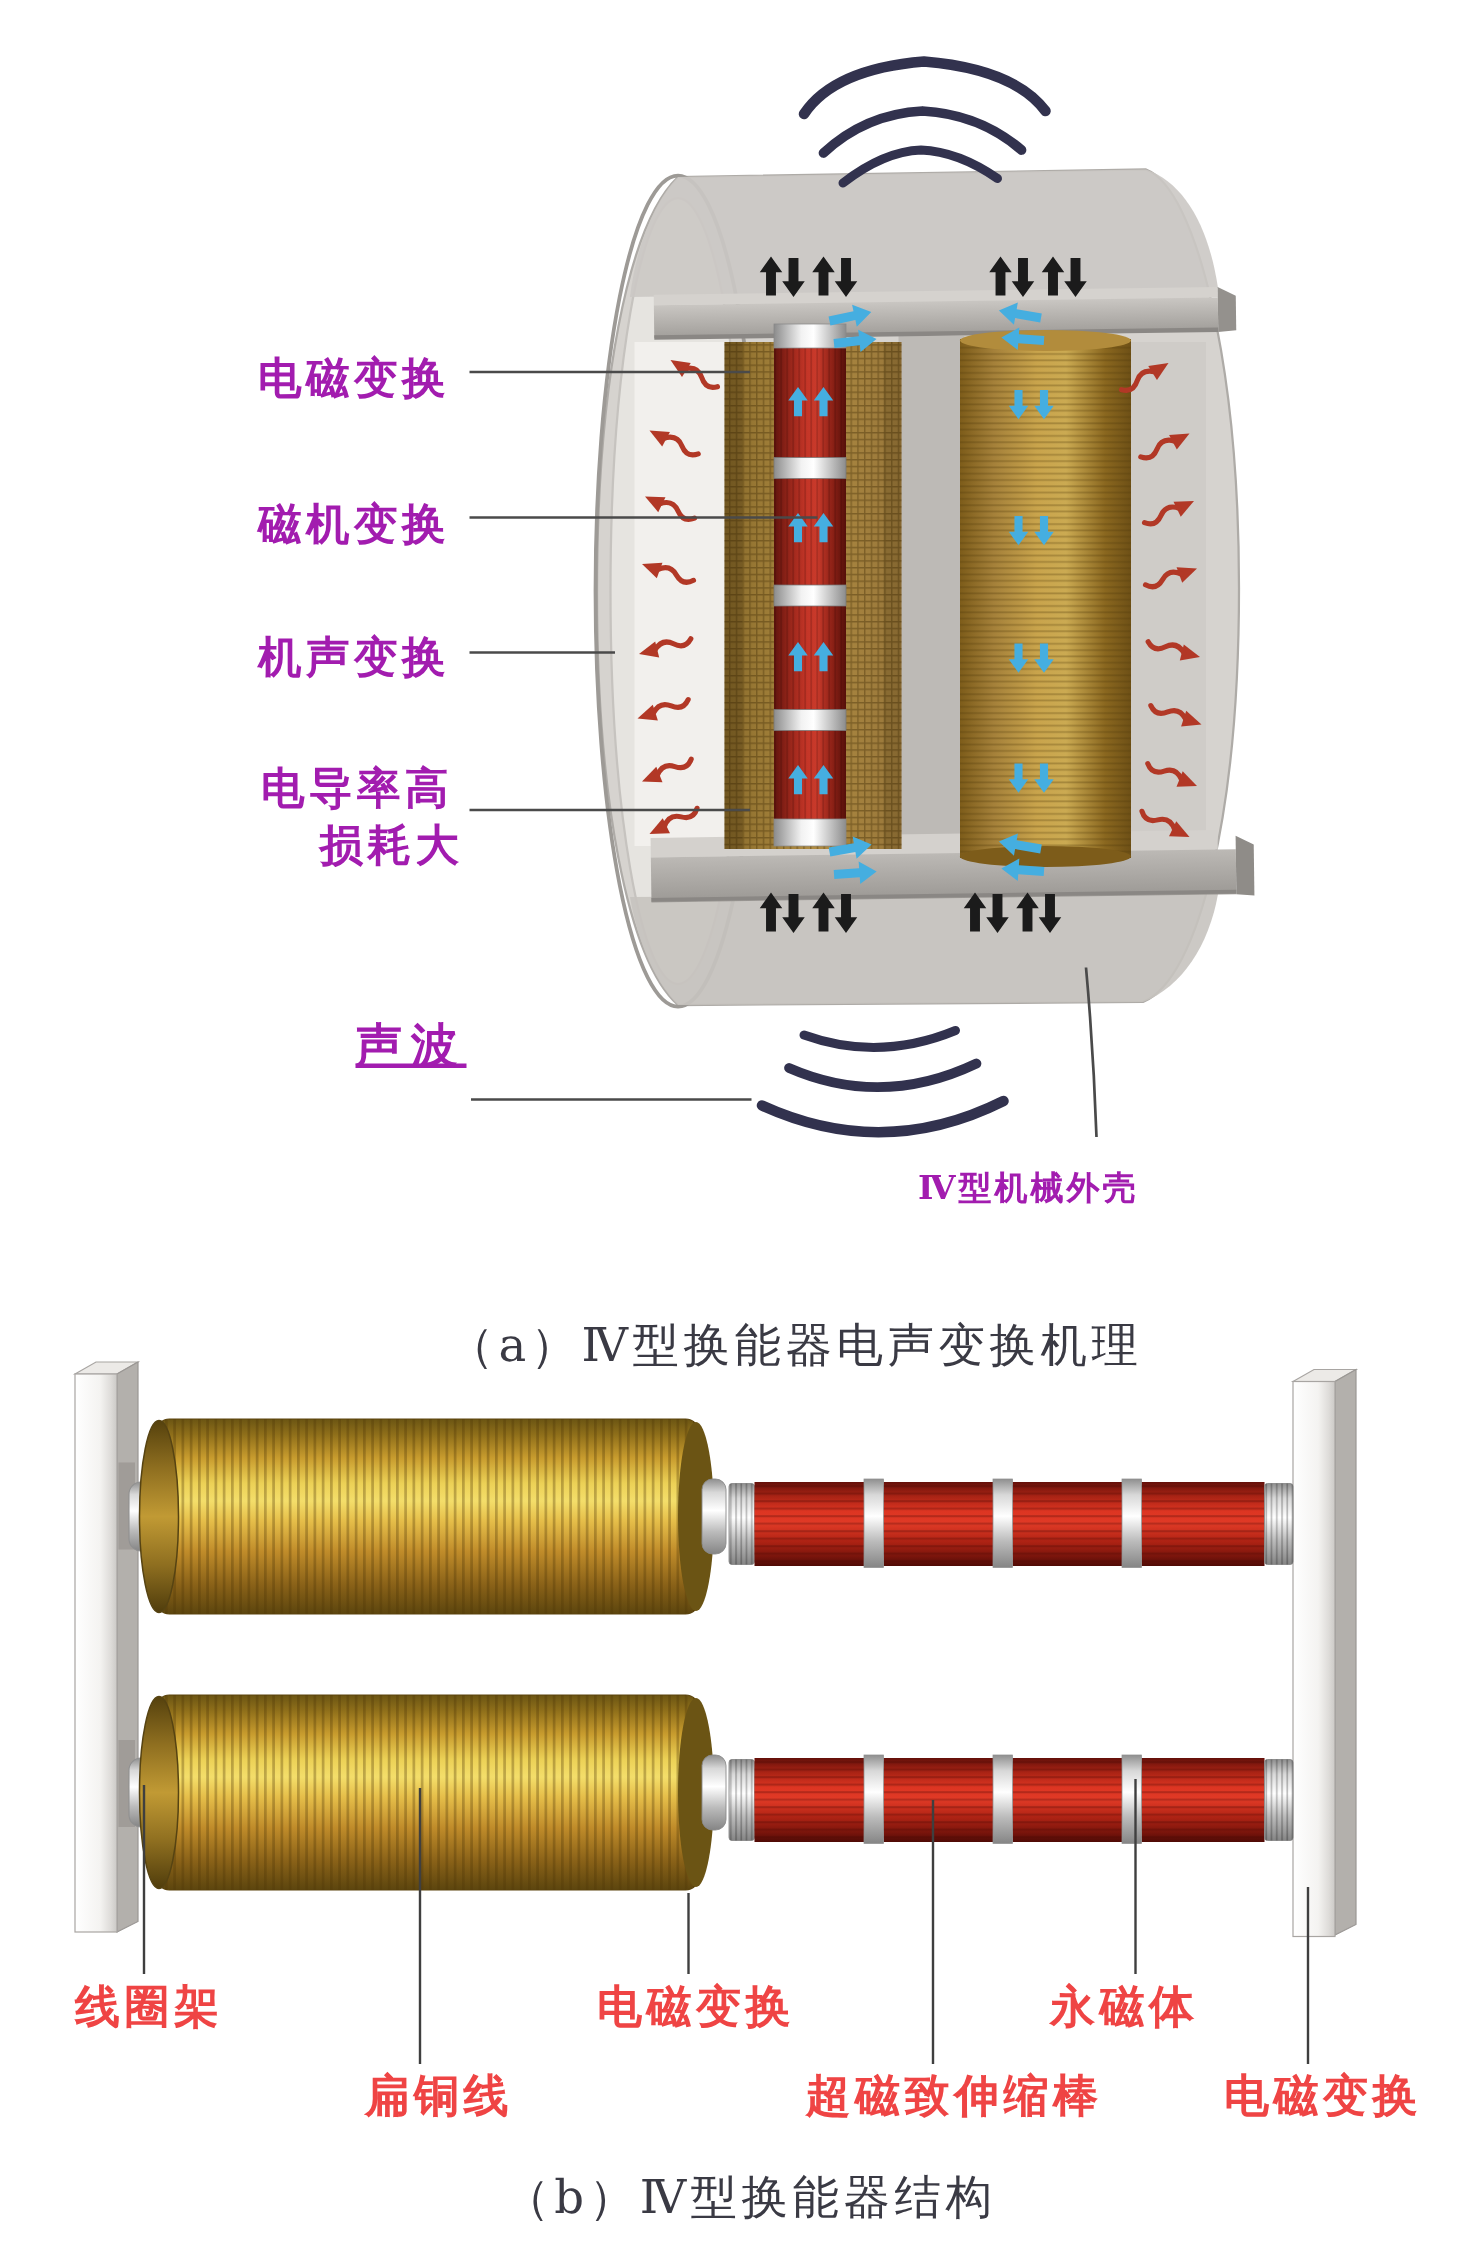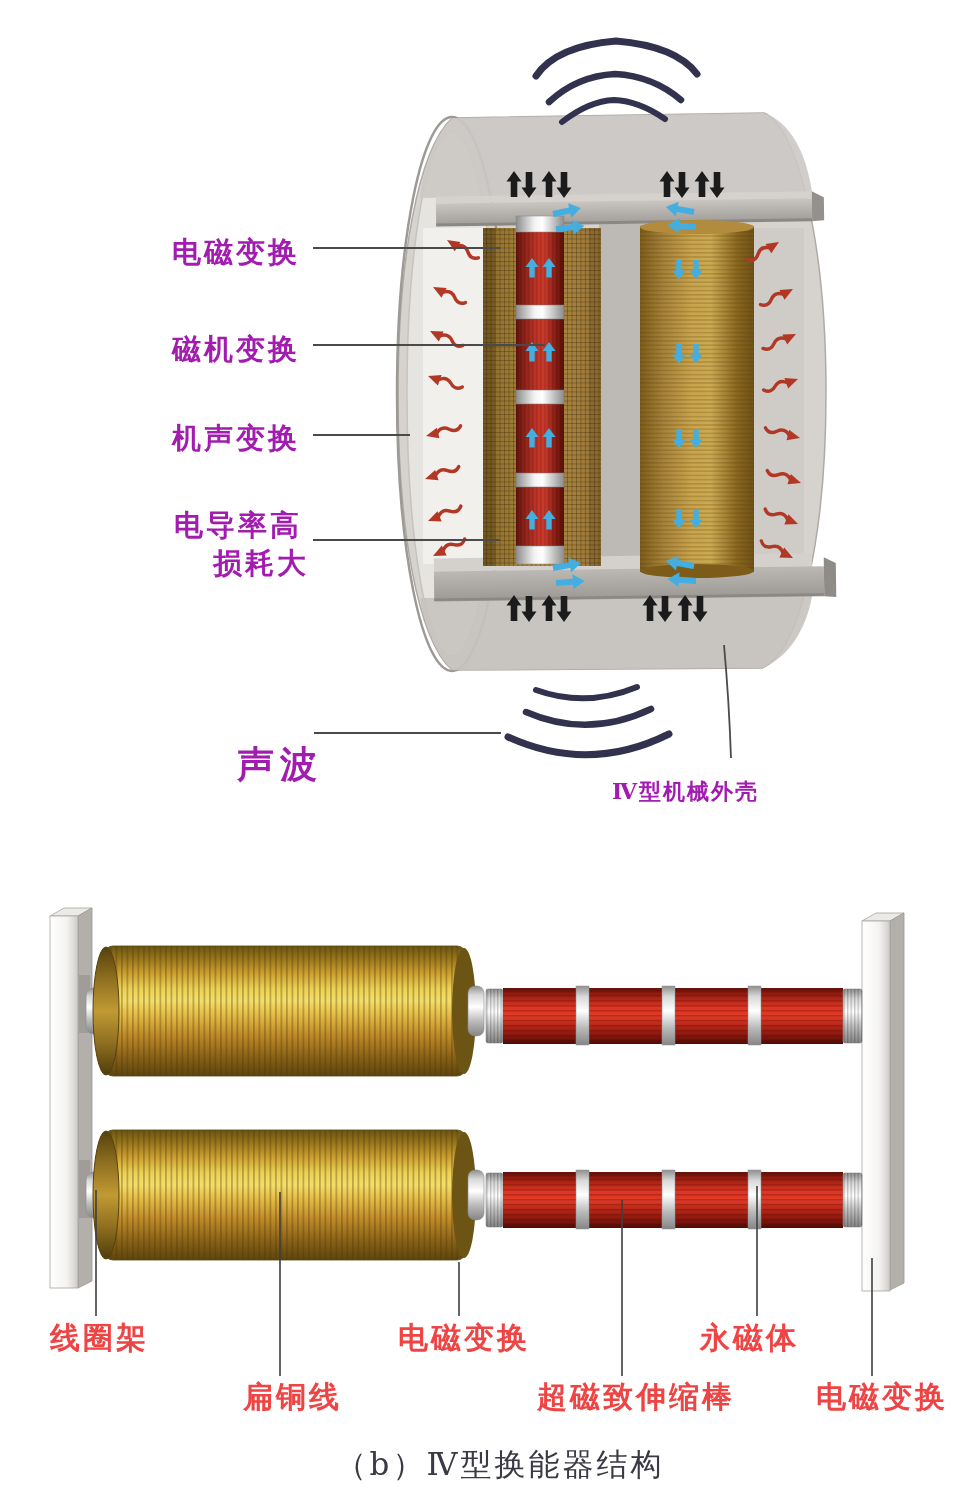--- a/index.html
+++ b/index.html
@@ -295,22 +295,23 @@
     <path d="M872,1258 V1376"></path>
   </g>
 </g>
 </svg>
 
 <div class="lbl" style="left:172px;top:233px;">电磁变换</div>
 <div class="lbl" style="left:172px;top:330px;">磁机变换</div>
 <div class="lbl" style="left:172px;top:419px;">机声变换</div>
 <div class="lbl" style="left:174px;top:506px;">电导率高</div>
 <div class="lbl" style="left:213px;top:544px;">损耗大</div>
-<div class="lbl" style="left:237px;top:740px;font-size:37px;letter-spacing:6px;">声波</div>
+<div class="lbl" style="left:237px;top:676px;font-size:31px;letter-spacing:6px;text-decoration:underline;">声波</div>
 <div class="lbl" style="left:612px;top:777px;font-size:22px;letter-spacing:2px;">Ⅳ型机械外壳</div>
+<div class="cap" style="left:80px;top:876px;width:900px;">（a）Ⅳ型换能器电声变换机理</div>
 
 <div class="lbl-b" style="left:50px;top:1318px;">线圈架</div>
 <div class="lbl-b" style="left:243px;top:1377px;">扁铜线</div>
 <div class="lbl-b" style="left:398px;top:1318px;">电磁变换</div>
 <div class="lbl-b" style="left:537px;top:1377px;">超磁致伸缩棒</div>
 <div class="lbl-b" style="left:676px;top:1318px;margin-left:24px;">永磁体</div>
 <div class="lbl-b" style="left:816px;top:1377px;">电磁变换</div>
 <div class="cap" style="left:40px;top:1444px;width:920px;">（b）Ⅳ型换能器结构</div>
 
 </div>

